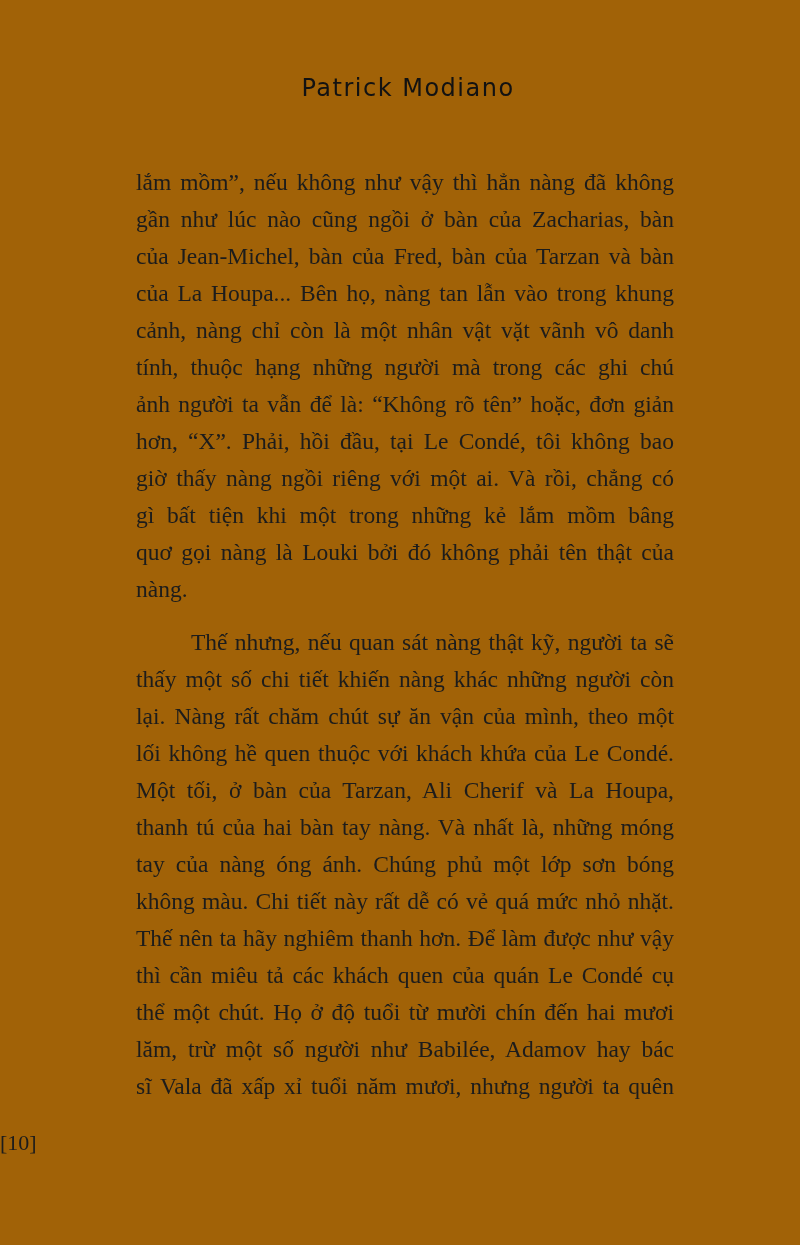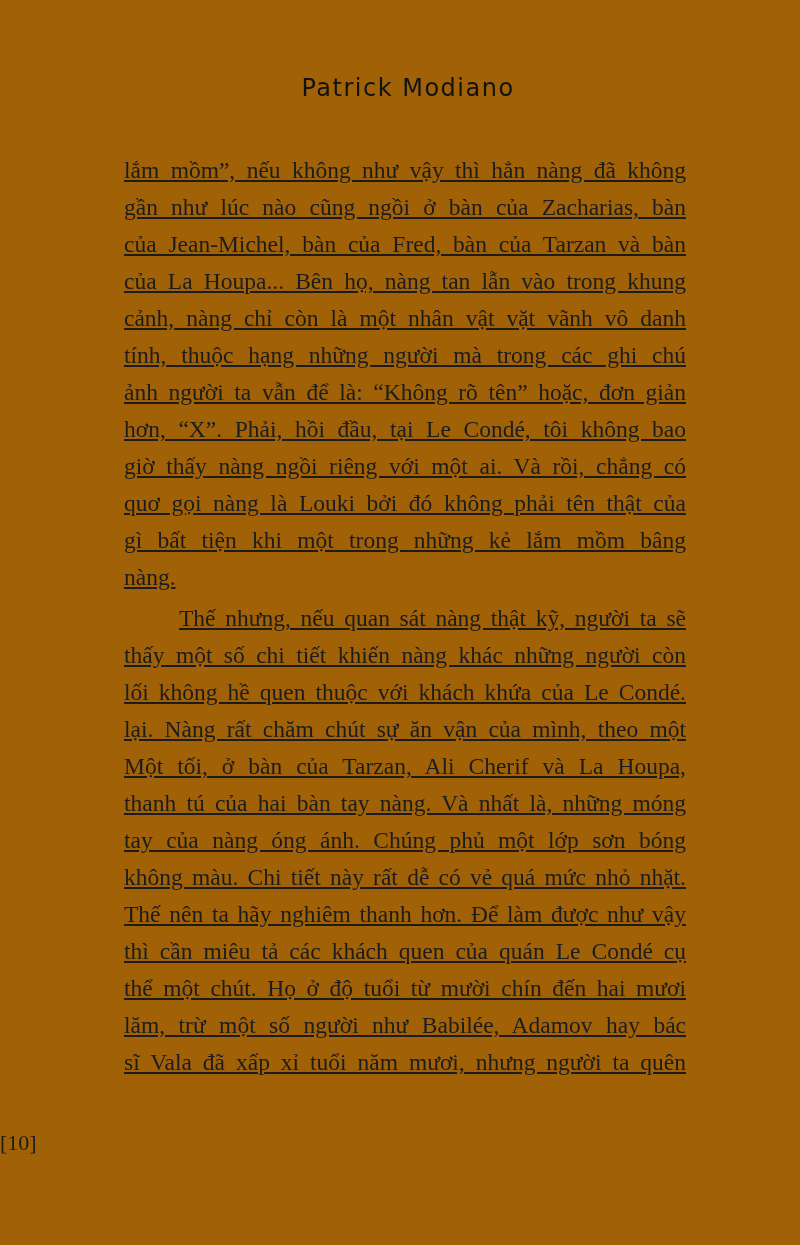--- a/index.html
+++ b/index.html
@@ -29,21 +29,21 @@
   .body-text {
     position: absolute;
     left: 120px;
     top: 148px;
     width: 570px;
     font-family: "Liberation Serif", "DejaVu Serif", serif;
     font-size: 23.5px;
     line-height: 37px;
     color: #1c1c1c;
   }
-  .paragraph { margin: 4px; text-decoration: underline; }
+  .paragraph { margin: 16px; }
   .line {
     height: 37px;
     white-space: nowrap;
     text-align: justify;
     text-align-last: justify;
   }
   .line.no-justify {
     text-align-last: left;
   }
   .line.first-indent {
@@ -69,29 +69,29 @@
       <div class="paragraph">
         <div class="line">lắm mồm”, nếu không như vậy thì hẳn nàng đã không</div>
         <div class="line">gần như lúc nào cũng ngồi ở bàn của Zacharias, bàn</div>
         <div class="line">của Jean-Michel, bàn của Fred, bàn của Tarzan và bàn</div>
         <div class="line">của La Houpa... Bên họ, nàng tan lẫn vào trong khung</div>
         <div class="line">cảnh, nàng chỉ còn là một nhân vật vặt vãnh vô danh</div>
         <div class="line">tính, thuộc hạng những người mà trong các ghi chú</div>
         <div class="line">ảnh người ta vẫn để là: “Không rõ tên” hoặc, đơn giản</div>
         <div class="line">hơn, “X”. Phải, hồi đầu, tại Le Condé, tôi không bao</div>
         <div class="line">giờ thấy nàng ngồi riêng với một ai. Và rồi, chẳng có</div>
+        <div class="line">gì bất tiện khi một trong những kẻ lắm mồm bâng</div>
         <div class="line">quơ gọi nàng là Louki bởi đó không phải tên thật của</div>
-        <div class="line">gì bất tiện khi một trong những kẻ lắm mồm bâng</div>
         <div class="line no-justify">nàng.</div>
       </div>
       <div class="paragraph">
         <div class="line first-indent">Thế nhưng, nếu quan sát nàng thật kỹ, người ta sẽ</div>
         <div class="line">thấy một số chi tiết khiến nàng khác những người còn</div>
+        <div class="line">lại. Nàng rất chăm chút sự ăn vận của mình, theo một</div>
         <div class="line">lối không hề quen thuộc với khách khứa của Le Condé.</div>
-        <div class="line">lại. Nàng rất chăm chút sự ăn vận của mình, theo một</div>
         <div class="line">Một tối, ở bàn của Tarzan, Ali Cherif và La Houpa,</div>
         <div class="line">thanh tú của hai bàn tay nàng. Và nhất là, những móng</div>
         <div class="line">tay của nàng óng ánh. Chúng phủ một lớp sơn bóng</div>
         <div class="line">không màu. Chi tiết này rất dễ có vẻ quá mức nhỏ nhặt.</div>
         <div class="line">Thế nên ta hãy nghiêm thanh hơn. Để làm được như vậy</div>
         <div class="line">thì cần miêu tả các khách quen của quán Le Condé cụ</div>
         <div class="line">thể một chút. Họ ở độ tuổi từ mười chín đến hai mươi</div>
         <div class="line">lăm, trừ một số người như Babilée, Adamov hay bác</div>
         <div class="line">sĩ Vala đã xấp xỉ tuổi năm mươi, nhưng người ta quên</div>
       </div>

